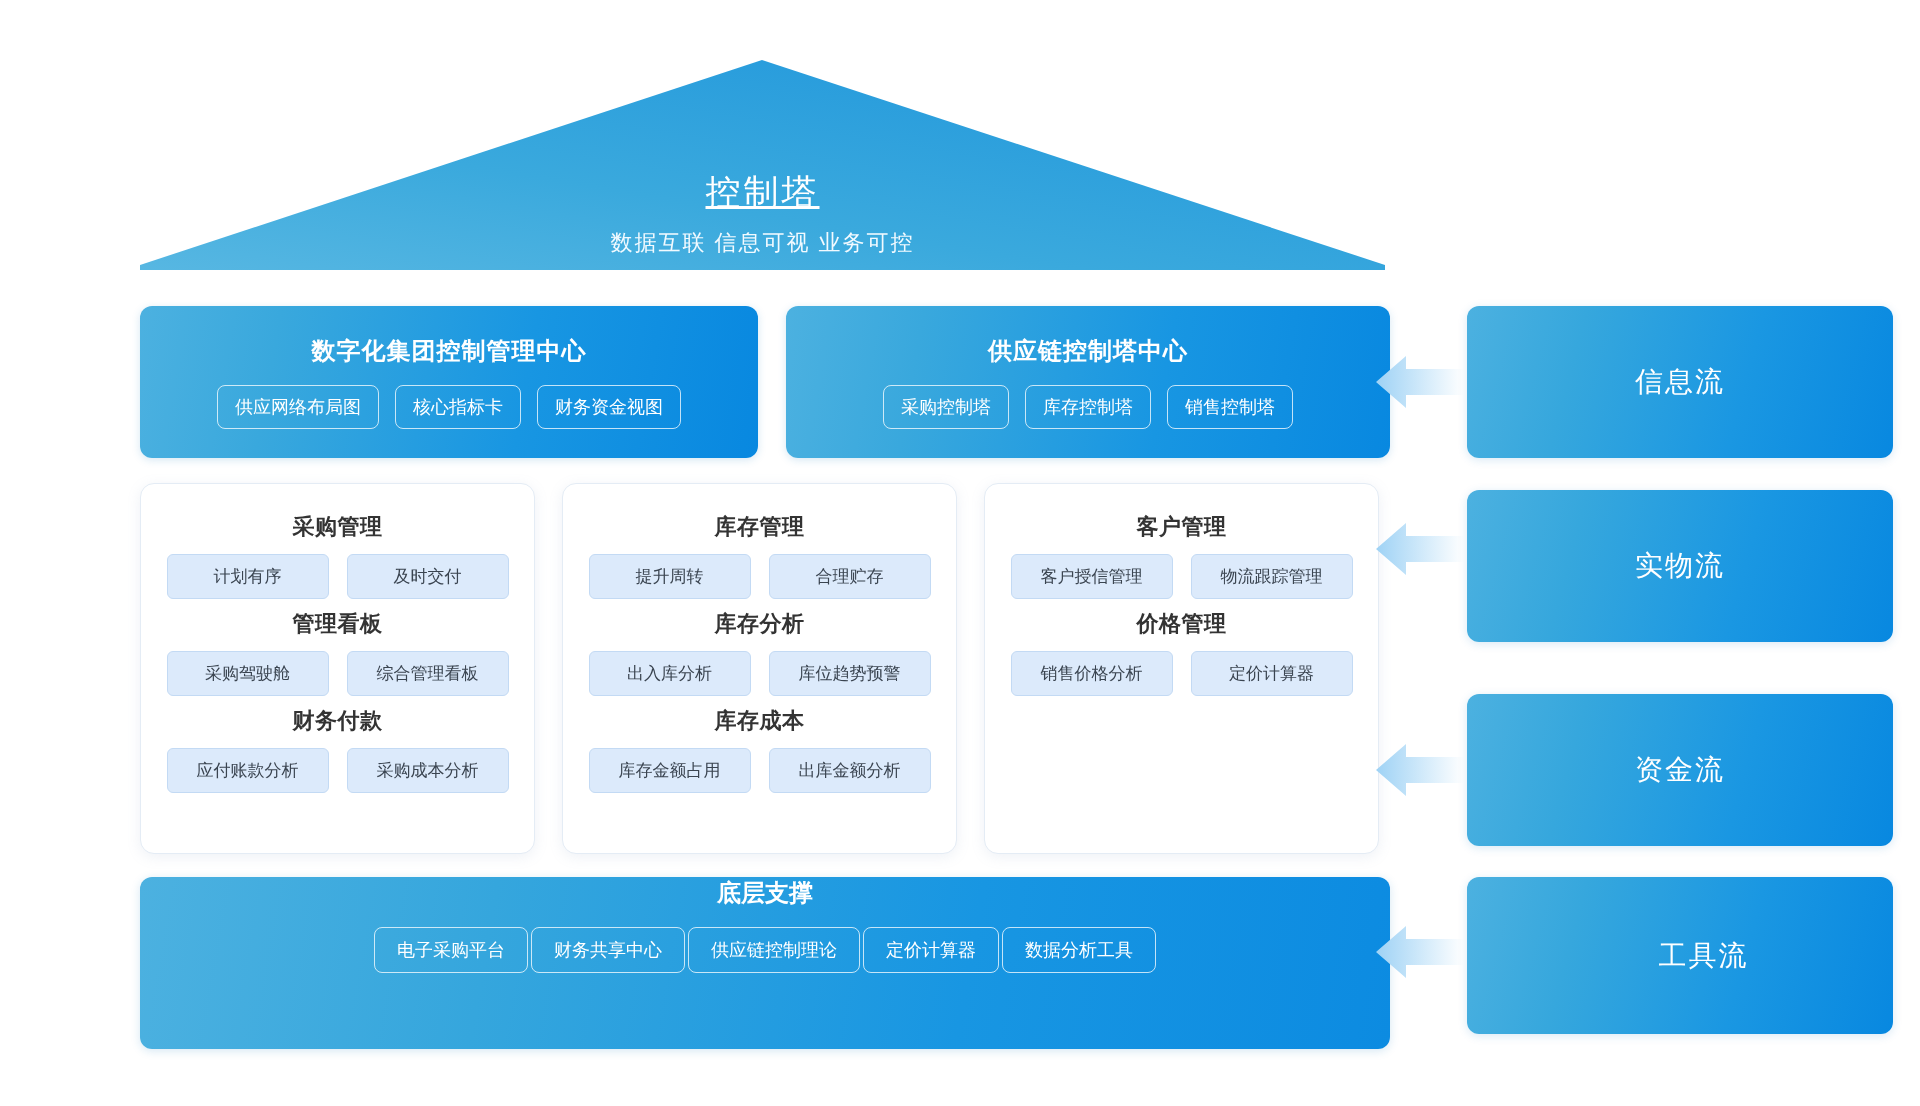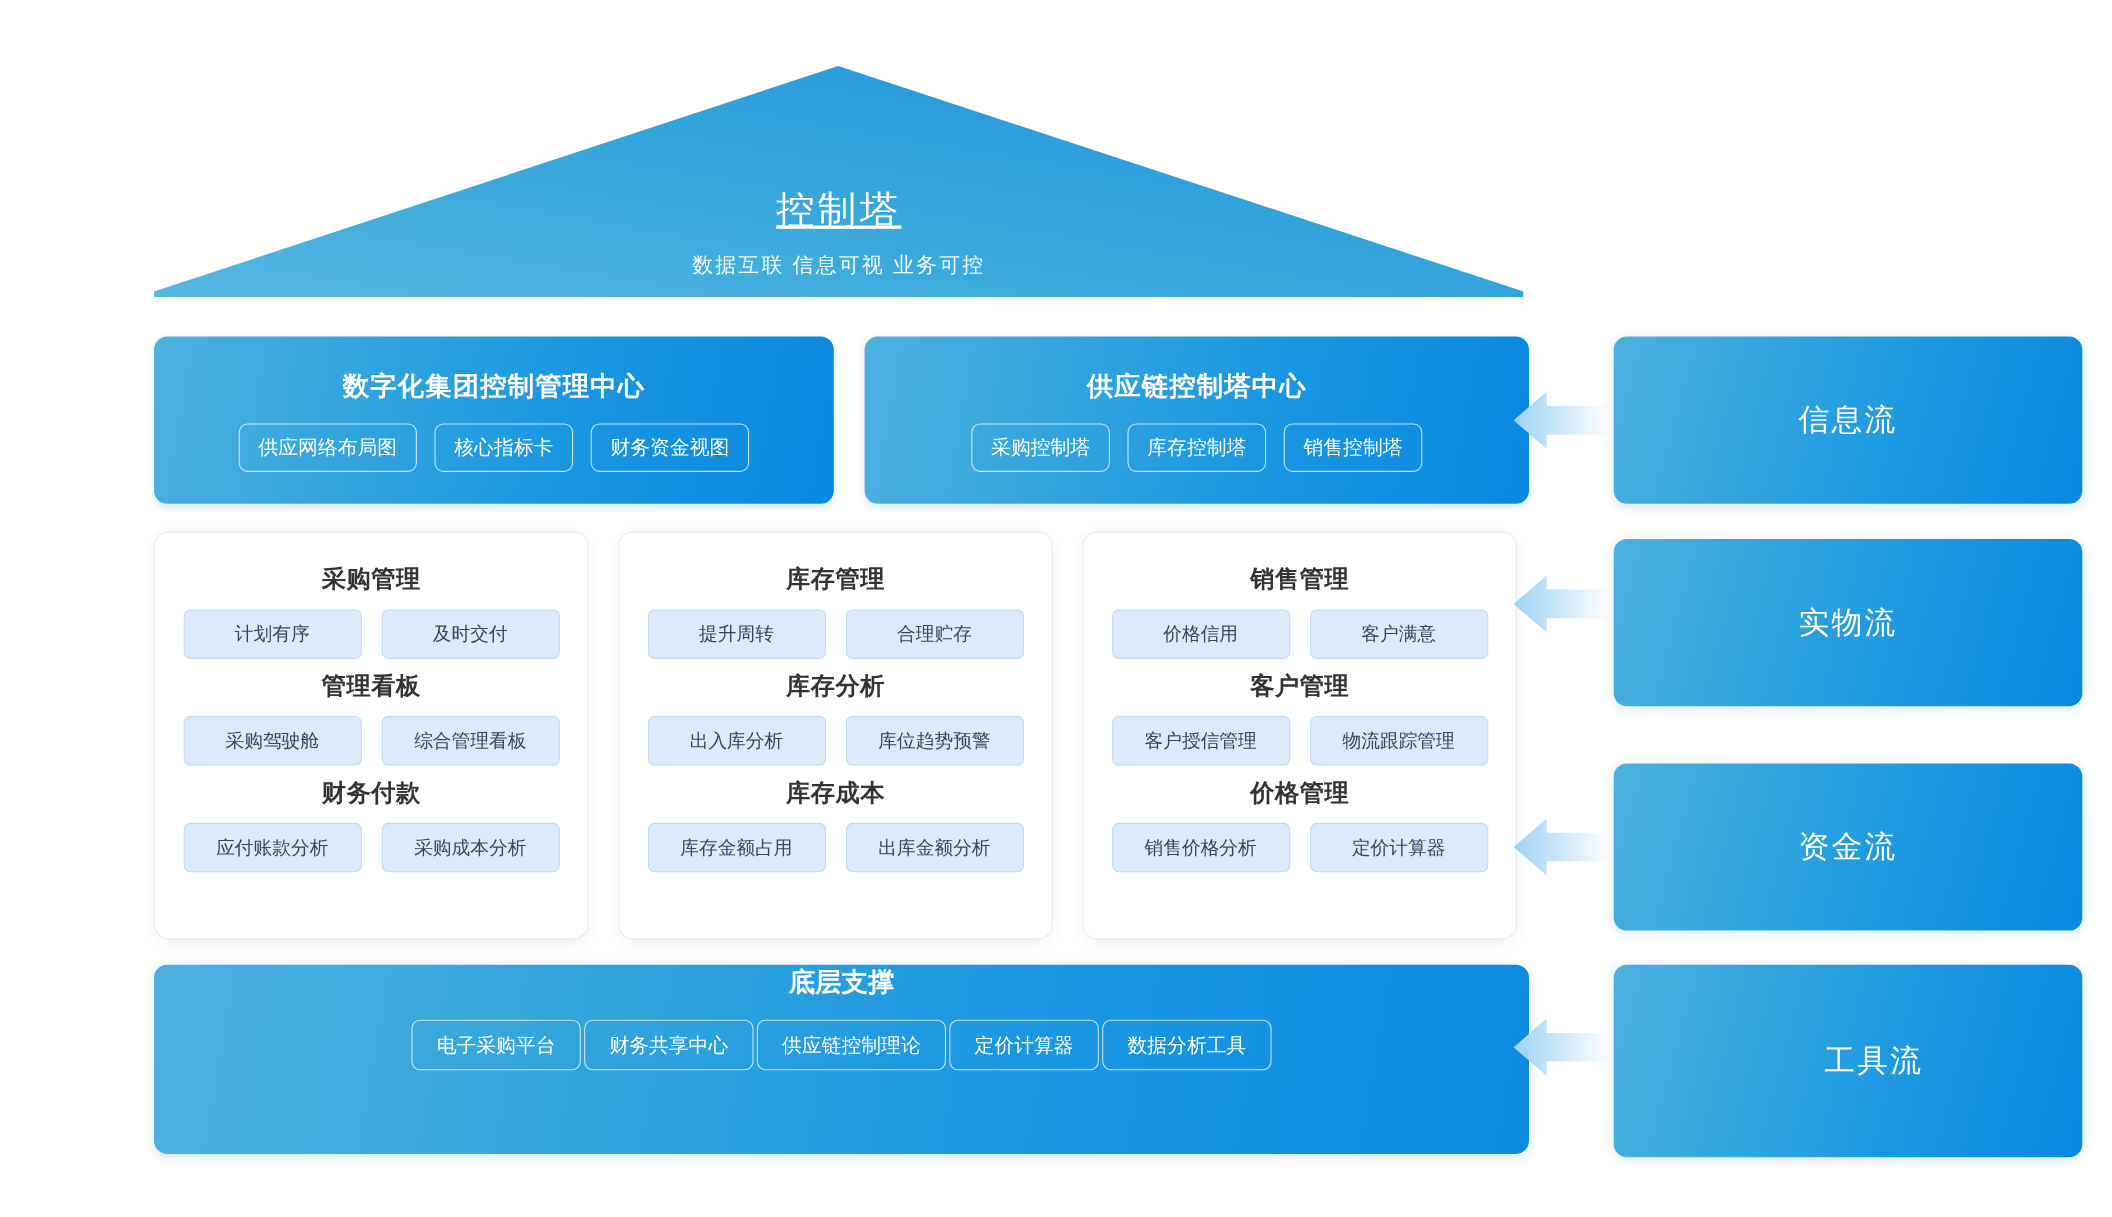--- a/index.html
+++ b/index.html
@@ -20,21 +20,21 @@
   .roof svg { display:block; width:100%; height:100%; }
   .roof-text {
     position: absolute; left: 0; right: 0; top: 110px;
     text-align: center; color: #ffffff; pointer-events:none;
   }
   .roof-title {
     font-size: 35px; font-weight: 400; letter-spacing: 3px;
     line-height: 1.25; color:#ffffff;text-decoration:underline;
   }
   .roof-sub {
-    margin-top: 14px; font-size: 19px; font-weight: 400;
+    margin-top: 14px; font-size: 22px; font-weight: 400;
     letter-spacing: 2px; color: #f2faff;
   }
 
   
   .blue-card {
     position: absolute;
     border-radius: 12px;
     background: linear-gradient(100deg, #4cb1e0 0%, #39a8dd 22%, #1896e2 62%, #0888e0 100%);
     box-shadow: 0 2px 8px rgba(20,120,190,0.18);
     color:#fff;
@@ -106,21 +106,21 @@
     border-radius: 12px;
     background: linear-gradient(105deg, #4cb1e0 0%, #36a7dd 26%, #1a97e2 64%, #0888e0 100%);
     box-shadow: 0 2px 10px rgba(20,120,190,0.16);
     color:#fff;
     display:flex; align-items:center; justify-content:center;
     font-size: 28px; letter-spacing: 2px;
   }
   #flow-info  { left:1467px; top:306px; width:426px; height:152px; }
   #flow-goods { left:1467px; top:490px; width:426px; height:152px; }
   #flow-funds { left:1467px; top:694px; width:426px; height:152px; }
-  #flow-tools { left:1467px; top:877px; width:426px; height:175px;padding-left:47px; }
+  #flow-tools { left:1467px; top:877px; width:426px; height:157px;padding-left:47px; }
 
   
   .arrow { position:absolute; width: 88px; height: 64px; }
   .arrow svg { display:block; width:100%; height:100%; }
   #arrow-info  { left:1376px; top:350px; }
   #arrow-goods { left:1376px; top:517px; }
   #arrow-funds { left:1376px; top:738px; }
   #arrow-tools { left:1376px; top:920px; }
 </style>
 </head>
@@ -206,27 +206,20 @@
       <div class="panel-heading">库存成本</div>
       <div class="panel-pills">
         <div class="panel-pill">库存金额占用</div>
         <div class="panel-pill">出库金额分析</div>
       </div>
     </div>
   </div>
 
   <div class="panel" id="panel-sales">
     <div class="panel-group">
-      <div class="panel-heading">销售管理</div>
-      <div class="panel-pills">
-        <div class="panel-pill">价格信用</div>
-        <div class="panel-pill">客户满意</div>
-      </div>
-    </div>
-    <div class="panel-group">
       <div class="panel-heading">客户管理</div>
       <div class="panel-pills">
         <div class="panel-pill">客户授信管理</div>
         <div class="panel-pill">物流跟踪管理</div>
       </div>
     </div>
     <div class="panel-group">
       <div class="panel-heading">价格管理</div>
       <div class="panel-pills">
         <div class="panel-pill">销售价格分析</div>

